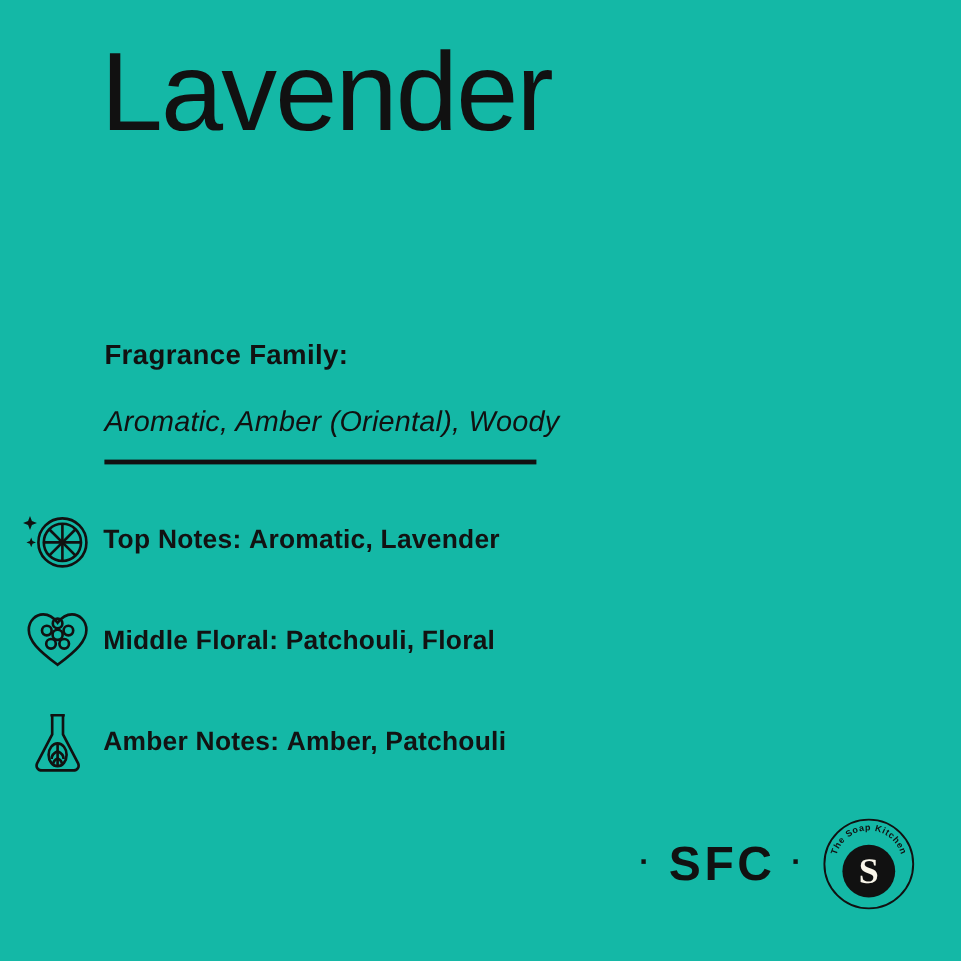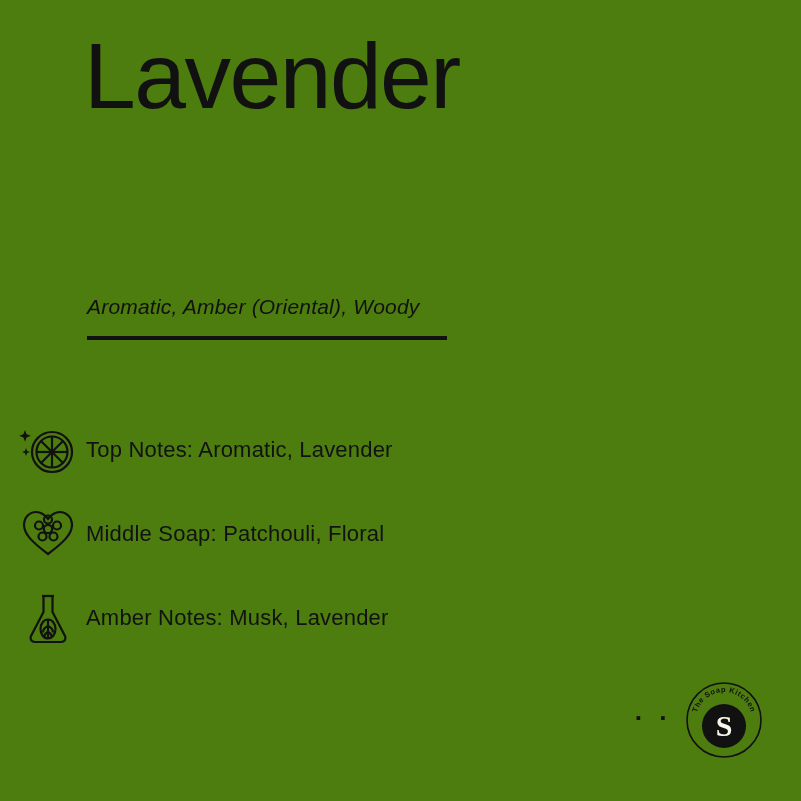--- a/index.html
+++ b/index.html
@@ -8,21 +8,21 @@
     height: 801px;
     background: #FAF6EA;
     font-family: "Liberation Sans", sans-serif;
     color: #121212;
     overflow: hidden;
   }
   .page {
     position: relative;
     width: 801px;
     height: 801px;
-    background: #4d7c0f;
+    background: #14b8a6;
   }
 
   
   .title {
     position: absolute;
     left: 84px;
     top: 30px;
     font-size: 93px;
     line-height: 1.0;
     font-weight: 400;
@@ -37,22 +37,22 @@
     top: 282px;
     width: 520px;
   }
   .family-label {
     font-size: 23px;
     font-weight: bold;
     letter-spacing: 0.3px;
     color: #111111;
   }
   .family-value {
-    margin-top: 13px;
-    font-size: 21px;
+    margin-top: 29px;
+    font-size: 24px;
     font-style: italic;
     letter-spacing: 0.2px;
     color: #111111;
   }
   .rule {
     margin-top: 17px;
     width: 360px;
     height: 4px;
     background: #111111;
   }
@@ -75,24 +75,24 @@
     display: flex;
     align-items: center;
     justify-content: center;
   }
   .note-text {
     font-size: 22px;
     letter-spacing: 0.2px;
     white-space: nowrap;
   }
   .note-text .lbl {
-    font-weight: normal;
+    font-weight: bold;
   }
   .note-text .val {
-    font-weight: 400;
+    font-weight: 700;
   }
 
   
   .footer {
     position: absolute;
     right: 38px;
     bottom: 42px;
     display: flex;
     align-items: center;
     gap: 14px;
@@ -120,20 +120,21 @@
   .seal svg { display: block; }
 </style>
 </head>
 <body>
 
 <div class="page">
 
   <h1 class="title">Lavender</h1>
 
   <div class="family-block">
+    <div class="family-label">Fragrance Family:</div>
     <div class="family-value">Aromatic, Amber (Oriental), Woody</div>
     <div class="rule"></div>
   </div>
 
   <div class="notes">
 
     <div class="note-row">
       <div class="note-icon">
         <svg width="64" height="64" viewBox="0 0 64 64" fill="none" stroke="#111111" stroke-width="2.2">
           <circle cx="36" cy="34" r="20"></circle>
@@ -158,49 +159,50 @@
           <path d="M32 52 C16 40 8 32 8 23 C8 15 14 10 20 10 C25 10 29 13 32 17 C35 13 39 10 44 10 C50 10 56 15 56 23 C56 32 48 40 32 52 Z"></path>
           <circle cx="32" cy="27" r="4.2"></circle>
           <circle cx="32" cy="17.5" r="4"></circle>
           <circle cx="23" cy="23.5" r="4"></circle>
           <circle cx="41" cy="23.5" r="4"></circle>
           <circle cx="26.5" cy="34.5" r="4"></circle>
           <circle cx="37.5" cy="34.5" r="4"></circle>
         </svg>
       </div>
       <div class="note-text">
-        <span class="lbl">Middle Soap:</span>
+        <span class="lbl">Middle Floral:</span>
         <span class="val">Patchouli, Floral</span>
       </div>
     </div>
 
     <div class="note-row">
       <div class="note-icon">
         <svg width="64" height="64" viewBox="0 0 64 64" fill="none" stroke="#111111" stroke-width="2.2">
           <path d="M26 10 L38 10"></path>
           <path d="M27.5 10 L27.5 26 L15 50 C13.5 53 15.5 56 19 56 L45 56 C48.5 56 50.5 53 49 50 L36.5 26 L36.5 10"></path>
           <ellipse cx="32" cy="43" rx="7.5" ry="9.5"></ellipse>
           <path d="M32 34 L32 52"></path>
           <path d="M32 40 C28.5 41.5 27 44 27 46.5"></path>
           <path d="M32 40 C35.5 41.5 37 44 37 46.5"></path>
           <path d="M32 46 C29.5 47 28.5 49 28.5 50.5"></path>
           <path d="M32 46 C34.5 47 35.5 49 35.5 50.5"></path>
         </svg>
       </div>
       <div class="note-text">
         <span class="lbl">Amber Notes:</span>
-        <span class="val">Musk, Lavender</span>
+        <span class="val">Amber, Patchouli</span>
       </div>
     </div>
 
   </div>
 
   <div class="footer">
     <div class="sfc">
       <span class="dot">·</span>
+      <span>SFC</span>
       <span class="dot">·</span>
     </div>
     <div class="seal">
       <svg width="78" height="78" viewBox="0 0 78 78">
         <defs>
           <path id="arcTop" d="M 11 39 A 28 28 0 0 1 67 39"></path>
         </defs>
         <circle cx="39" cy="39" r="37" fill="none" stroke="#111111" stroke-width="1.6"></circle>
         <circle cx="39" cy="45" r="22" fill="#111111"></circle>
         <text x="39" y="55" text-anchor="middle" font-family="'Liberation Serif', serif" font-size="30" font-weight="bold" fill="#FAF6EA">S</text>

